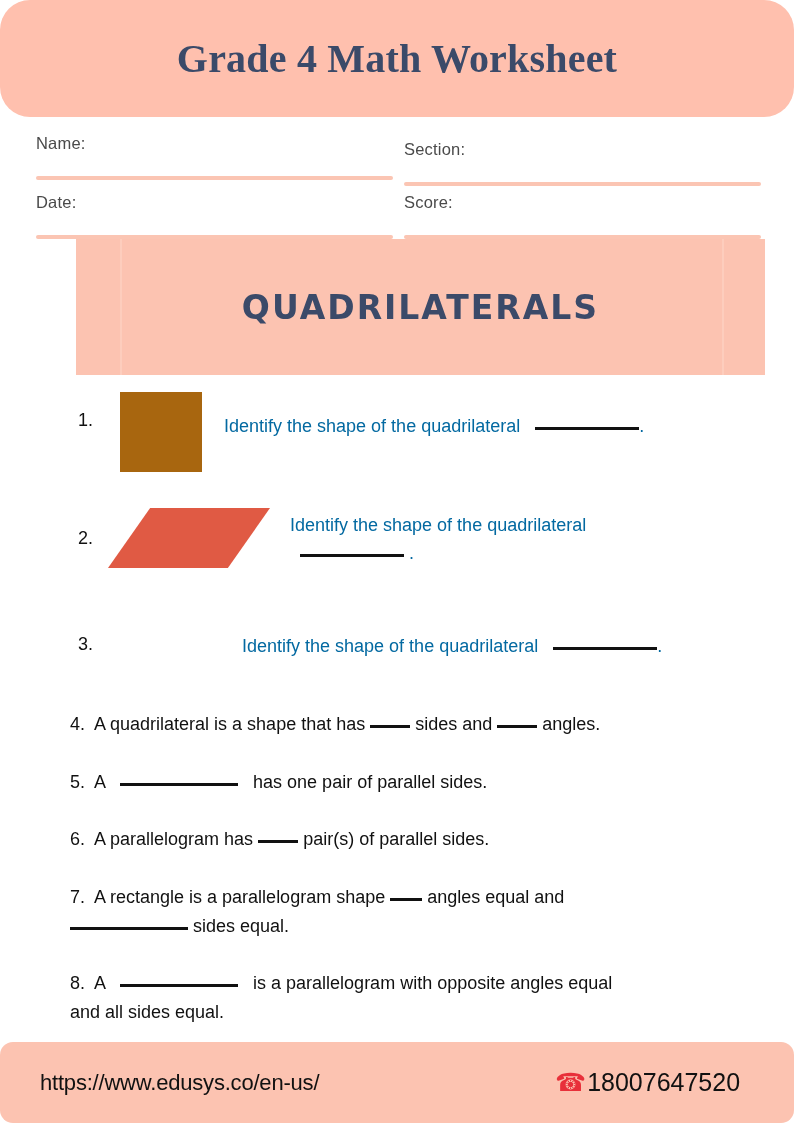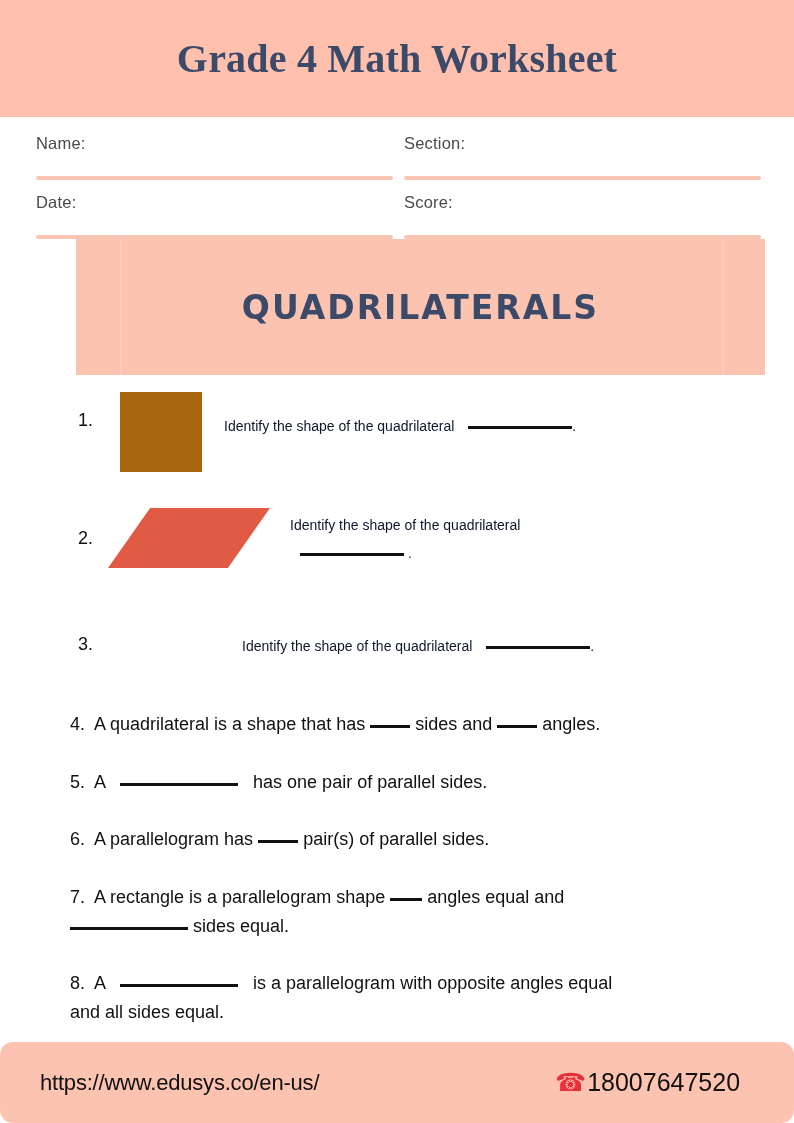--- a/index.html
+++ b/index.html
@@ -18,20 +18,21 @@
 
   
   .header-band {
     position:absolute;
     left:0; top:0;
     width:794px; height:117px;
     background:#ffc0ae;
     display:flex;
     align-items:center;
     justify-content:center;
+    border-radius:30px;
   }
   .worksheet-title {
     font-family:"Liberation Serif", serif;
     font-weight:bold;
     font-size:40px;
     color:#3b4a69;
     letter-spacing:0.2px;
     white-space:nowrap;
   }
 
@@ -53,21 +54,21 @@
   }
   .field-rule {
     position:absolute;
     left:0; bottom:0;
     width:100%;
     height:4px;
     background:#fbc5b3;
     border-radius:2px;
   }
   .field-name    { left:36px;  top:17px;  width:357px; }
-  .field-section { left:404px; top:17px;  width:357px; }
+  .field-section { left:404px; top:23px;  width:357px; }
   .field-date    { left:36px;  top:76px;  width:357px; }
   .field-score   { left:404px; top:76px;  width:357px; }
 
   
   .topic-banner {
     position:absolute;
     left:76px; top:239px;
     width:689px; height:136px;
     background:#fcc3b1;
     display:flex;
@@ -102,22 +103,22 @@
     left:0;
     width:794px;
   }
   .qshape .qnum {
     position:absolute;
     font-size:18px;
     color:#111;
   }
   .qshape .qtext {
     position:absolute;
-    font-size:14px;
-    color:#0f172a;
+    font-size:18px;
+    color:#0369a1;
     line-height:28px;
   }
   .blank-inline {
     display:inline-block;
     border-bottom:3px solid #111;
     vertical-align:2px;
   }
 
   
   .shape-rect {

